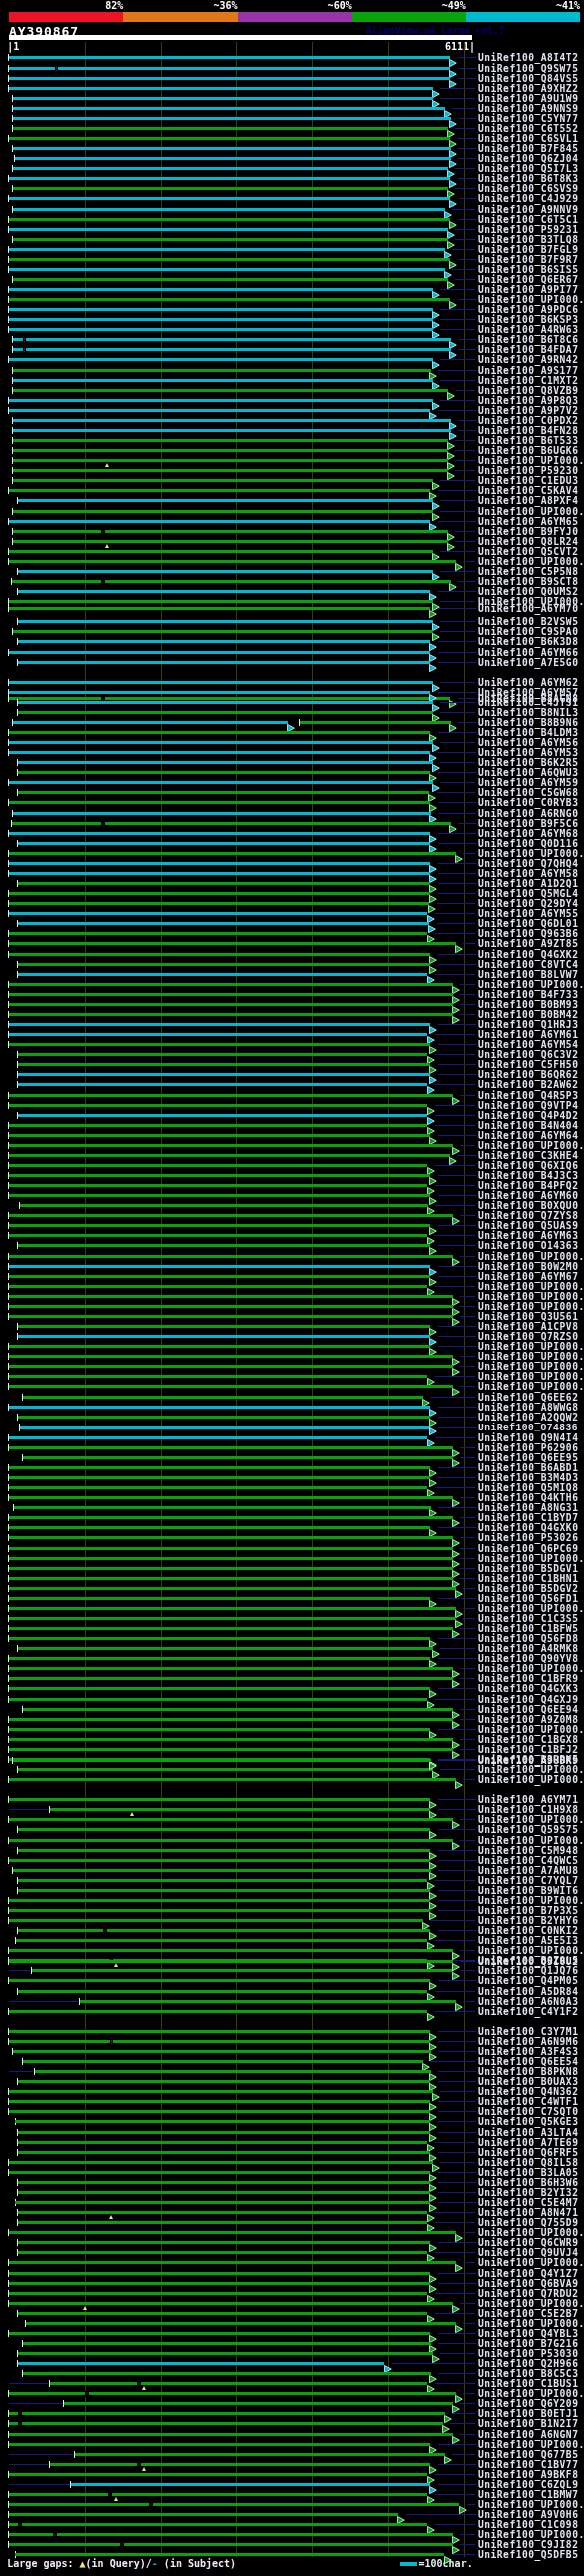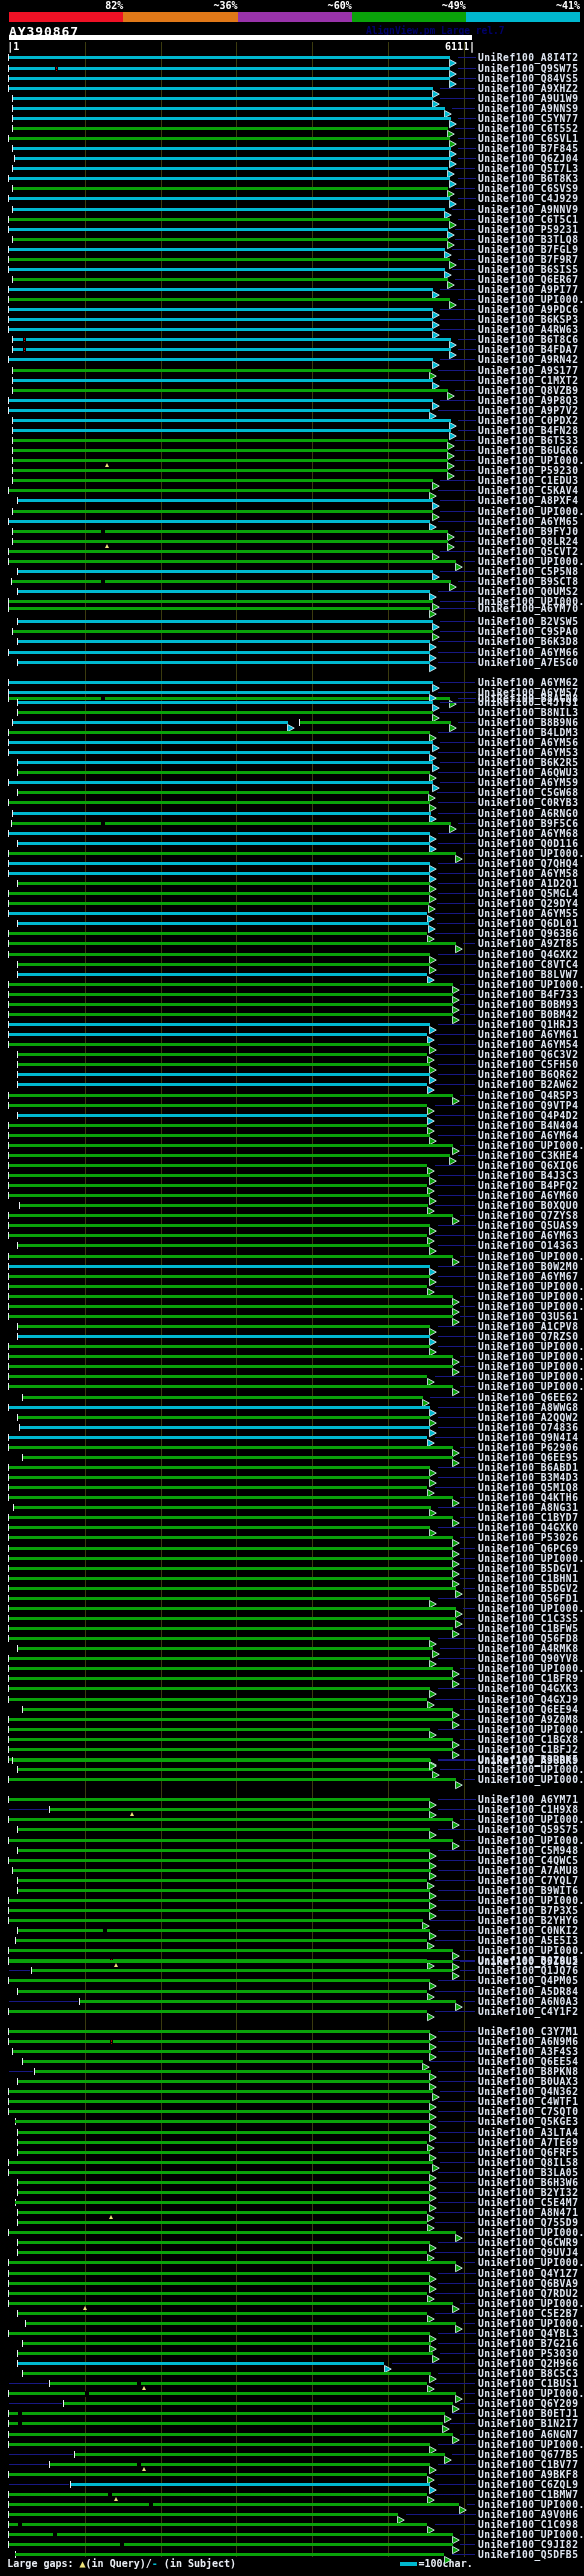--- a/index.html
+++ b/index.html
@@ -1304,21 +1304,21 @@
     </div>
     <div class="row" style="top: 1413px;">
       <div class="tick" style="left: 17.4px;"></div>
       <div class="bar" style="left: 18.3px; width: 412px; background: rgb(10, 162, 10);"></div>
       <div class="arr" style="left: 429px;"><svg width="8.2" height="8.2" viewBox="0 0 9 9">
           <polygon points="0.5,0.5 8,4.5 0.5,8.5" fill="#0aa20a" stroke="#e6f6ff" stroke-width="0.9"></polygon>
         </svg></div>
       <div class="conn" style="left: 438px; width: 38px;"></div>
       <div class="rlabel">UniRef100_A2QQW2</div>
     </div>
-    <div class="row" style="top: 1423px;">
+    <div class="row" style="top: 1423px; font-family: Liberation Mono, monospace;">
       <div class="tick" style="left: 19px;"></div>
       <div class="bar" style="left: 20px; width: 410px; background: rgb(0, 184, 207);"></div>
       <div class="arr" style="left: 429px;"><svg width="8.2" height="8.2" viewBox="0 0 9 9">
           <polygon points="0.5,0.5 8,4.5 0.5,8.5" fill="#00b8cf" stroke="#e6f6ff" stroke-width="0.9"></polygon>
         </svg></div>
       <div class="conn" style="left: 438px; width: 38px;"></div>
       <div class="rlabel">UniRef100_O74836</div>
     </div>
     <div class="row" style="top: 1433px;">
       <div class="tick" style="left: 8.2px;"></div>

